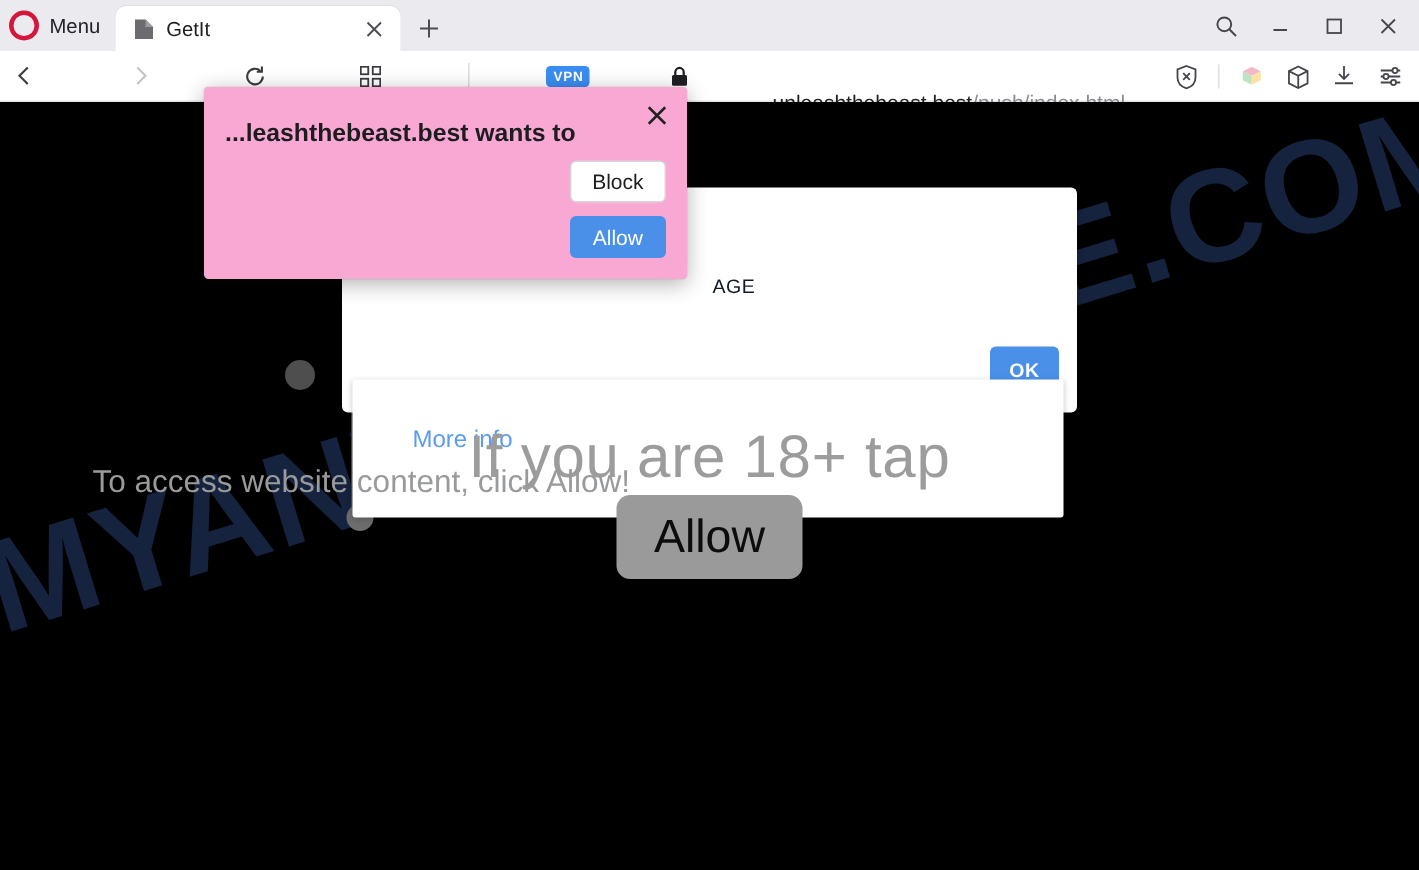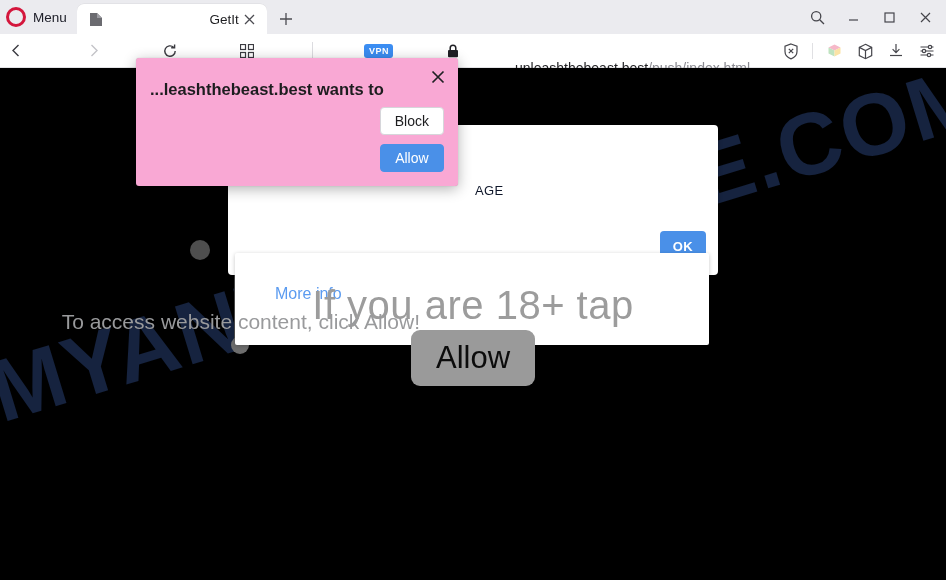--- a/index.html
+++ b/index.html
@@ -35,21 +35,20 @@
   .menu-label { font-size: 13.5px; color: #20212b; }
 
   .tab {
     position: relative;
     width: 190px; height: 30px;
     background: #fff;
     border-radius: 7px 7px 0 0;
     display: flex; align-items: center;
     padding: 0 6px 0 12px;
     box-shadow: 0 -0.5px 0 rgba(0,0,0,.07);
-    text-align: right;
   }
   .tab-favicon {
     width: 14px; height: 15px; margin-right: 8px; flex: 0 0 auto;
   }
   .tab-title {
     font-size: 13.5px; color: #1d1d20; flex: 1 1 auto;
     white-space: nowrap; overflow: hidden;
   }
   .tab-close, .tab-new {
     width: 22px; height: 22px;

